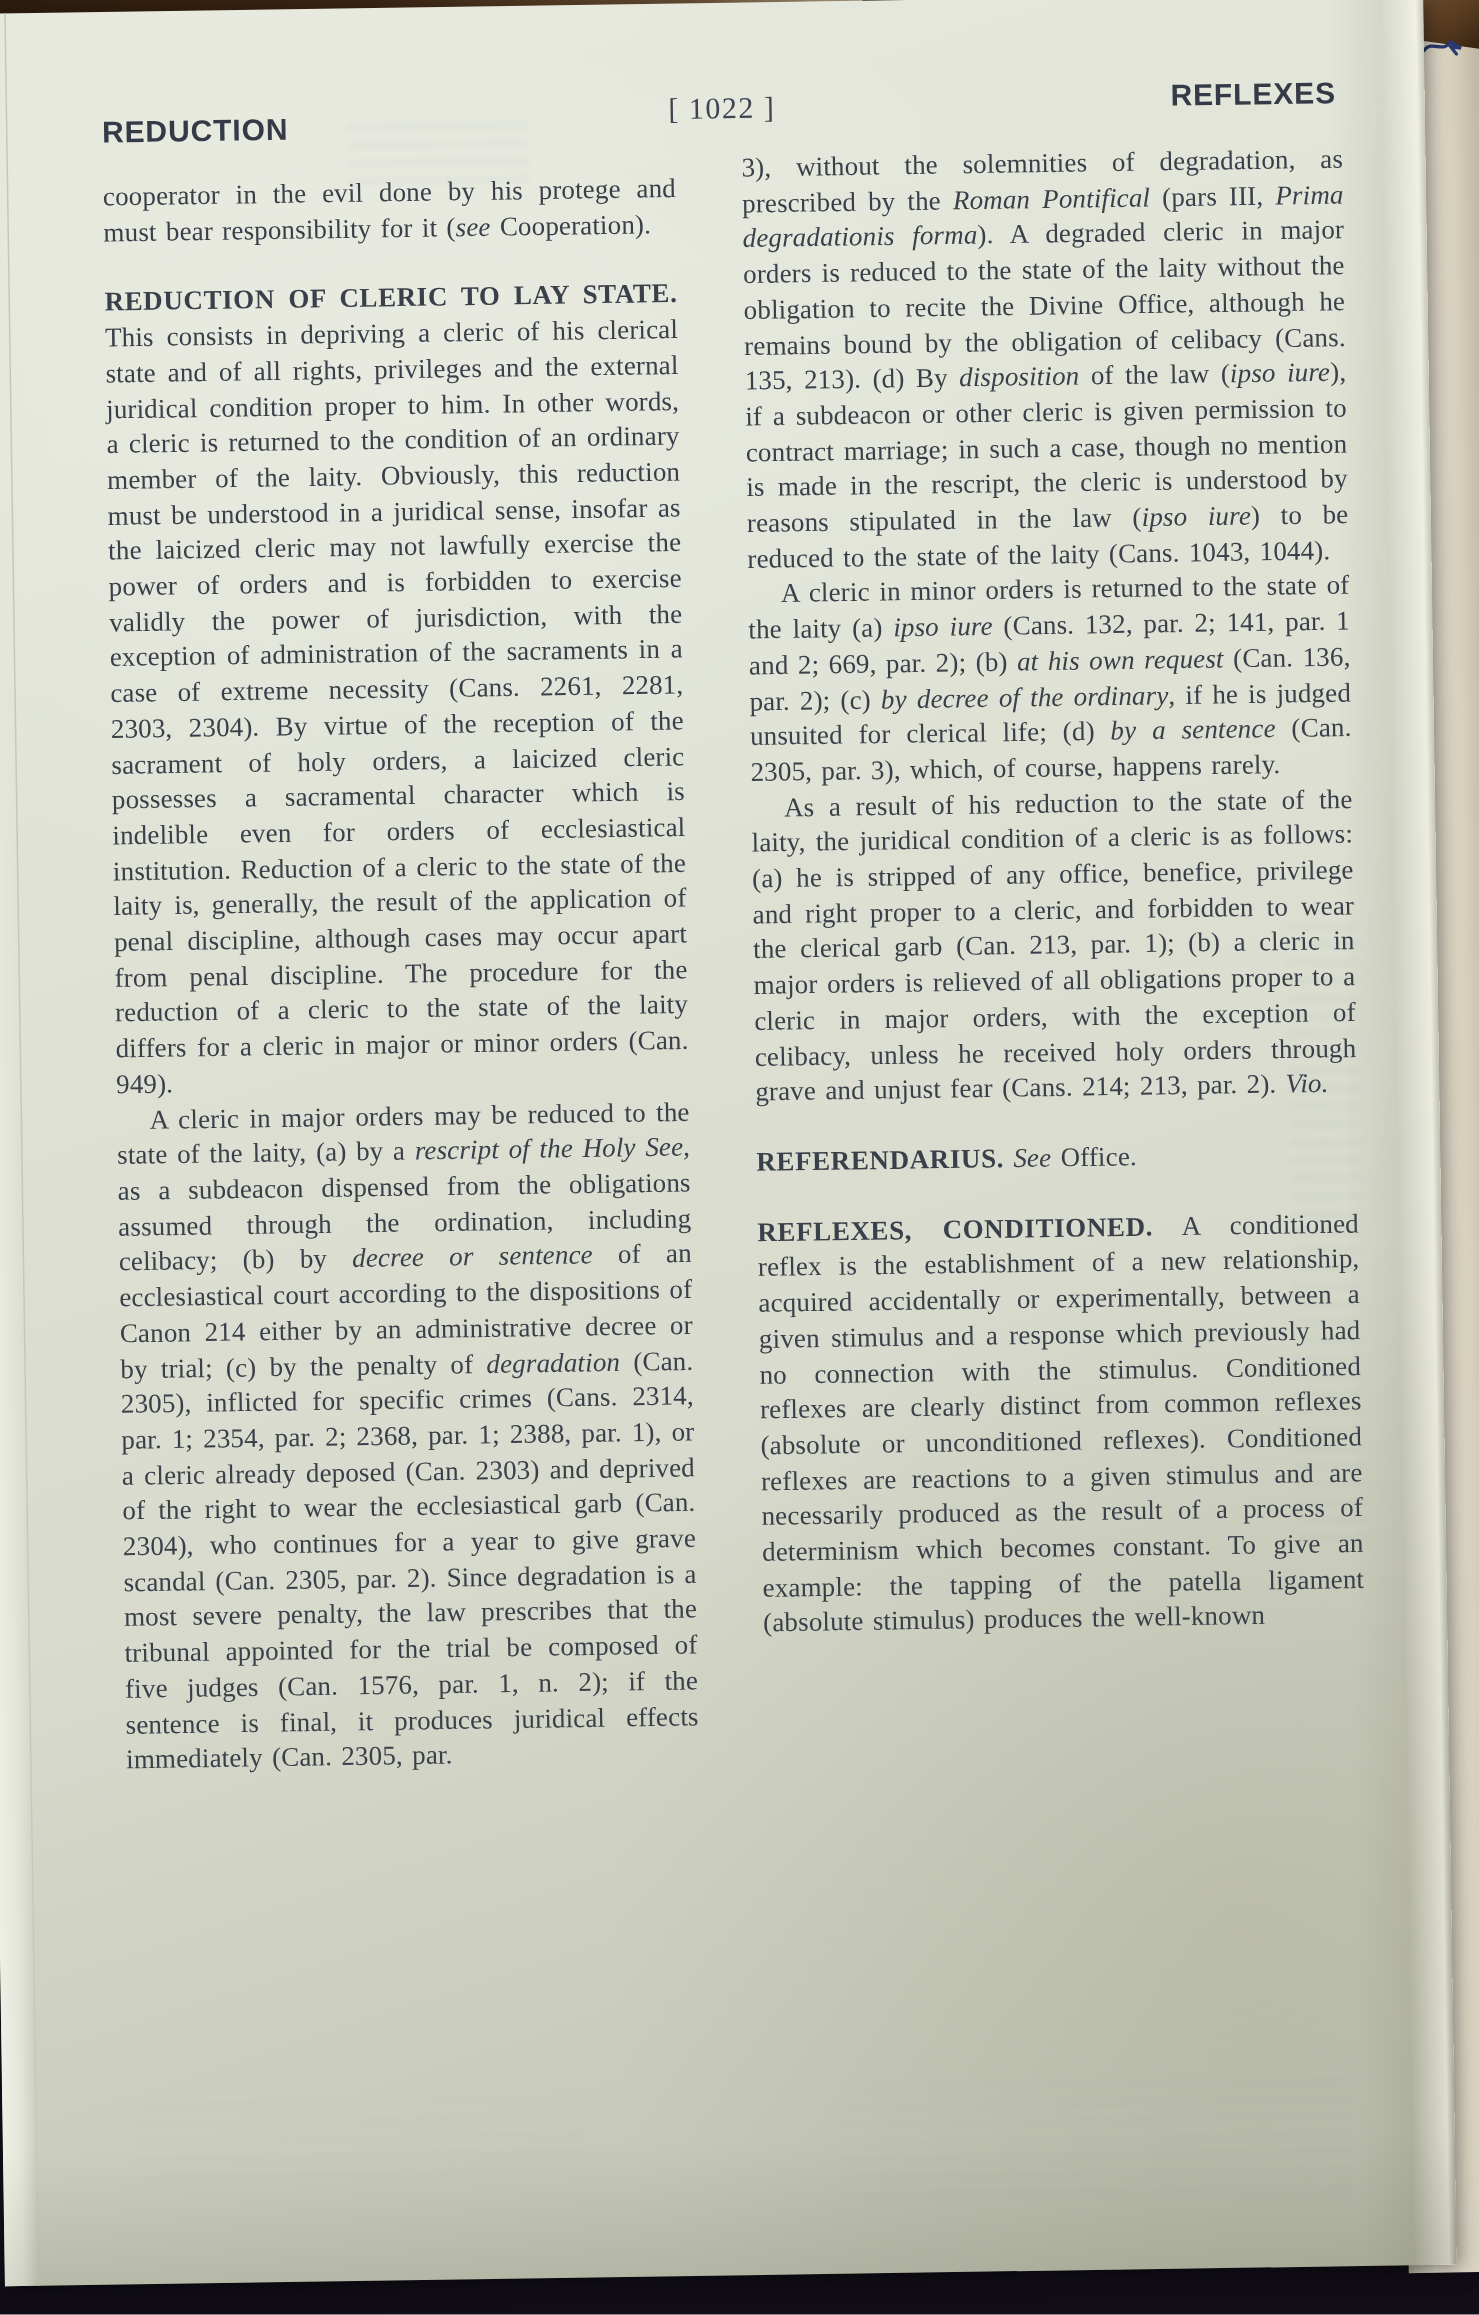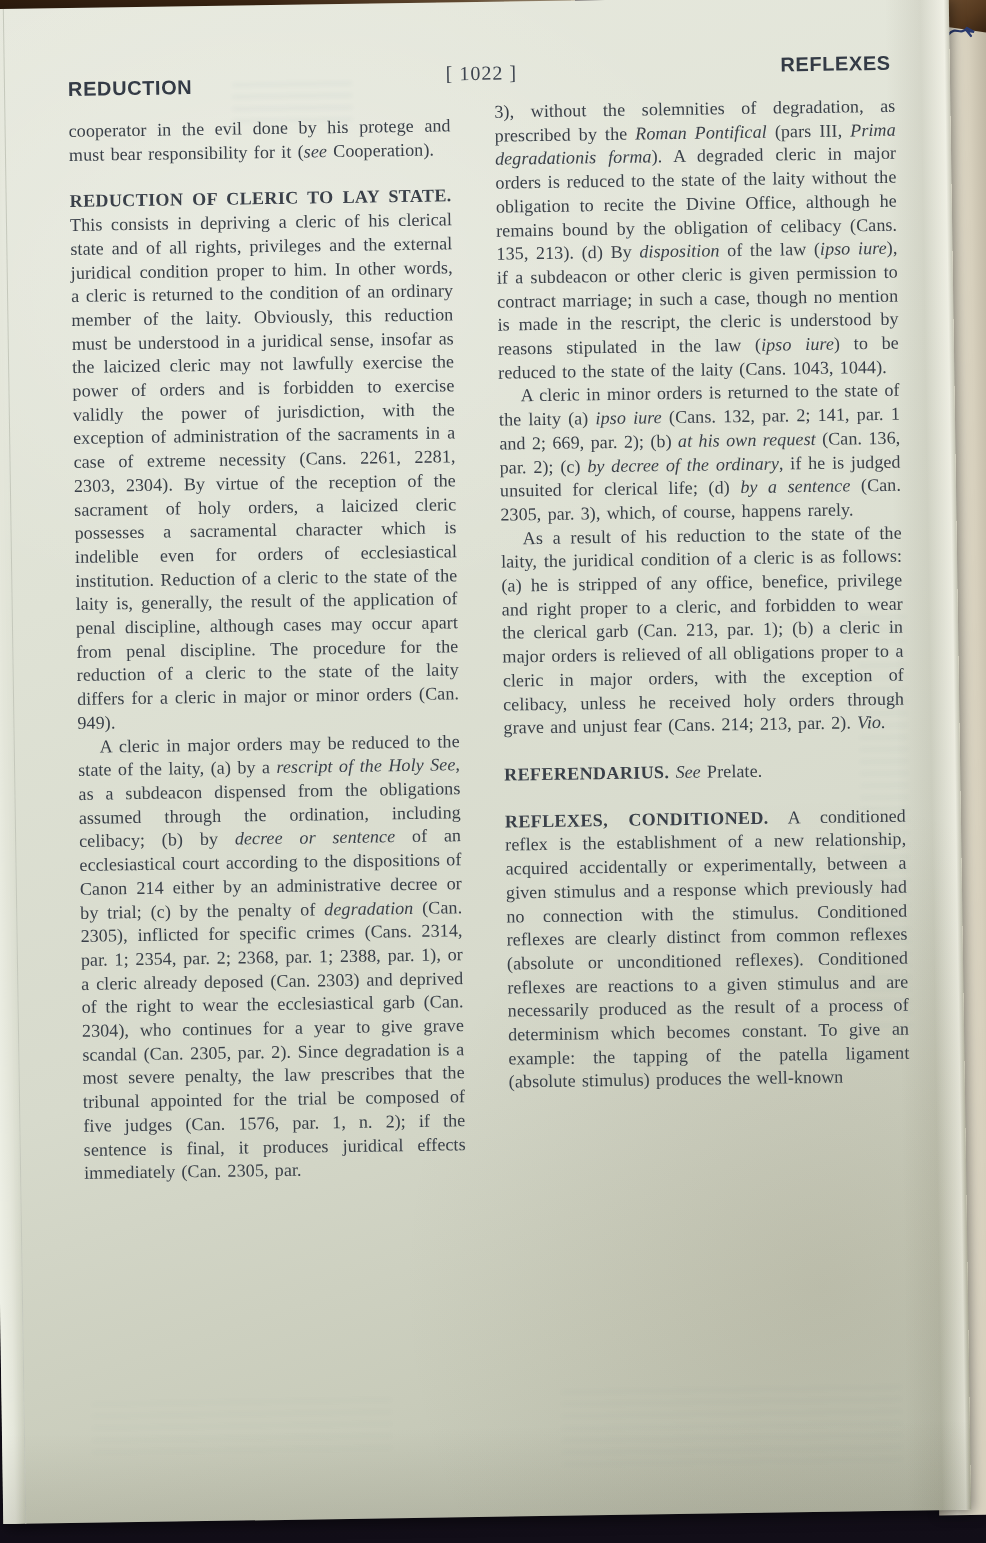--- a/index.html
+++ b/index.html
@@ -133,18 +133,18 @@
       <div class="col col-left">
           <p class="para continuation"><span>cooperator in the evil done by his protege and must bear responsibility for it (</span><em>see</em><span> Cooperation).</span></p>
           <p class="para entry"><strong>REDUCTION OF CLERIC TO LAY STATE.</strong><span> This consists in depriving a cleric of his clerical state and of all rights, privileges and the external juridical condition proper to him. In other words, a cleric is returned to the condition of an ordinary member of the laity. Obviously, this reduction must be understood in a juridical sense, insofar as the laicized cleric may not lawfully exercise the power of orders and is forbidden to exercise validly the power of jurisdiction, with the exception of administration of the sacraments in a case of extreme necessity (Cans. 2261, 2281, 2303, 2304). By virtue of the reception of the sacrament of holy orders, a laicized cleric possesses a sacramental character which is indelible even for orders of ecclesiastical institution. Reduction of a cleric to the state of the laity is, generally, the result of the application of penal discipline, although cases may occur apart from penal discipline. The procedure for the reduction of a cleric to the state of the laity differs for a cleric in major or minor orders (Can. 949).</span></p>
           <p class="para indent"><span>A cleric in major orders may be reduced to the state of the laity, (a) by a </span><em>rescript of the Holy See</em><span>, as a subdeacon dispensed from the obligations assumed through the ordination, including celibacy; (b) by </span><em>decree or sentence</em><span> of an ecclesiastical court according to the dispositions of Canon 214 either by an administrative decree or by trial; (c) by the penalty of </span><em>degradation</em><span> (Can. 2305), inflicted for specific crimes (Cans. 2314, par. 1; 2354, par. 2; 2368, par. 1; 2388, par. 1), or a cleric already deposed (Can. 2303) and deprived of the right to wear the ecclesiastical garb (Can. 2304), who continues for a year to give grave scandal (Can. 2305, par. 2). Since degradation is a most severe penalty, the law prescribes that the tribunal appointed for the trial be composed of five judges (Can. 1576, par. 1, n. 2); if the sentence is final, it produces juridical effects immediately (Can. 2305, par.</span></p>
         </div>
       <div class="col-gap"></div>
       <div class="col col-right">
           <p class="para continuation"><span>3), without the solemnities of degradation, as prescribed by the </span><em>Roman Pontifical</em><span> (pars III, </span><em>Prima degradationis forma</em><span>). A degraded cleric in major orders is reduced to the state of the laity without the obligation to recite the Divine Office, although he remains bound by the obligation of celibacy (Cans. 135, 213). (d) By </span><em>disposition</em><span> of the law (</span><em>ipso iure</em><span>), if a subdeacon or other cleric is given permission to contract marriage; in such a case, though no mention is made in the rescript, the cleric is understood by reasons stipulated in the law (</span><em>ipso iure</em><span>) to be reduced to the state of the laity (Cans. 1043, 1044).</span></p>
           <p class="para indent"><span>A cleric in minor orders is returned to the state of the laity (a) </span><em>ipso iure</em><span> (Cans. 132, par. 2; 141, par. 1 and 2; 669, par. 2); (b) </span><em>at his own request</em><span> (Can. 136, par. 2); (c) </span><em>by decree of the ordinary</em><span>, if he is judged unsuited for clerical life; (d) </span><em>by a sentence</em><span> (Can. 2305, par. 3), which, of course, happens rarely.</span></p>
           <p class="para indent"><span>As a result of his reduction to the state of the laity, the juridical condition of a cleric is as follows: (a) he is stripped of any office, benefice, privilege and right proper to a cleric, and forbidden to wear the clerical garb (Can. 213, par. 1); (b) a cleric in major orders is relieved of all obligations proper to a cleric in major orders, with the exception of celibacy, unless he received holy orders through grave and unjust fear (Cans. 214; 213, par. 2). </span><em>Vio.</em></p>
-          <p class="para entry"><strong>REFERENDARIUS.</strong><span> </span><em>See</em><span> Prelate.</span></p>
+          <p class="para entry"><strong>REFERENDARIUS.</strong><span> </span><em>See</em><span> Office.</span></p>
           <p class="para entry"><strong>REFLEXES, CONDITIONED.</strong><span> A conditioned reflex is the establishment of a new relationship, acquired accidentally or experimentally, between a given stimulus and a response which previously had no connection with the stimulus. Conditioned reflexes are clearly distinct from common reflexes (absolute or unconditioned reflexes). Conditioned reflexes are reactions to a given stimulus and are necessarily produced as the result of a process of determinism which becomes constant. To give an example: the tapping of the patella ligament (absolute stimulus) produces the well-known</span></p>
         </div>
     </div>
   </div>
 </div>
 
 </body></html>

